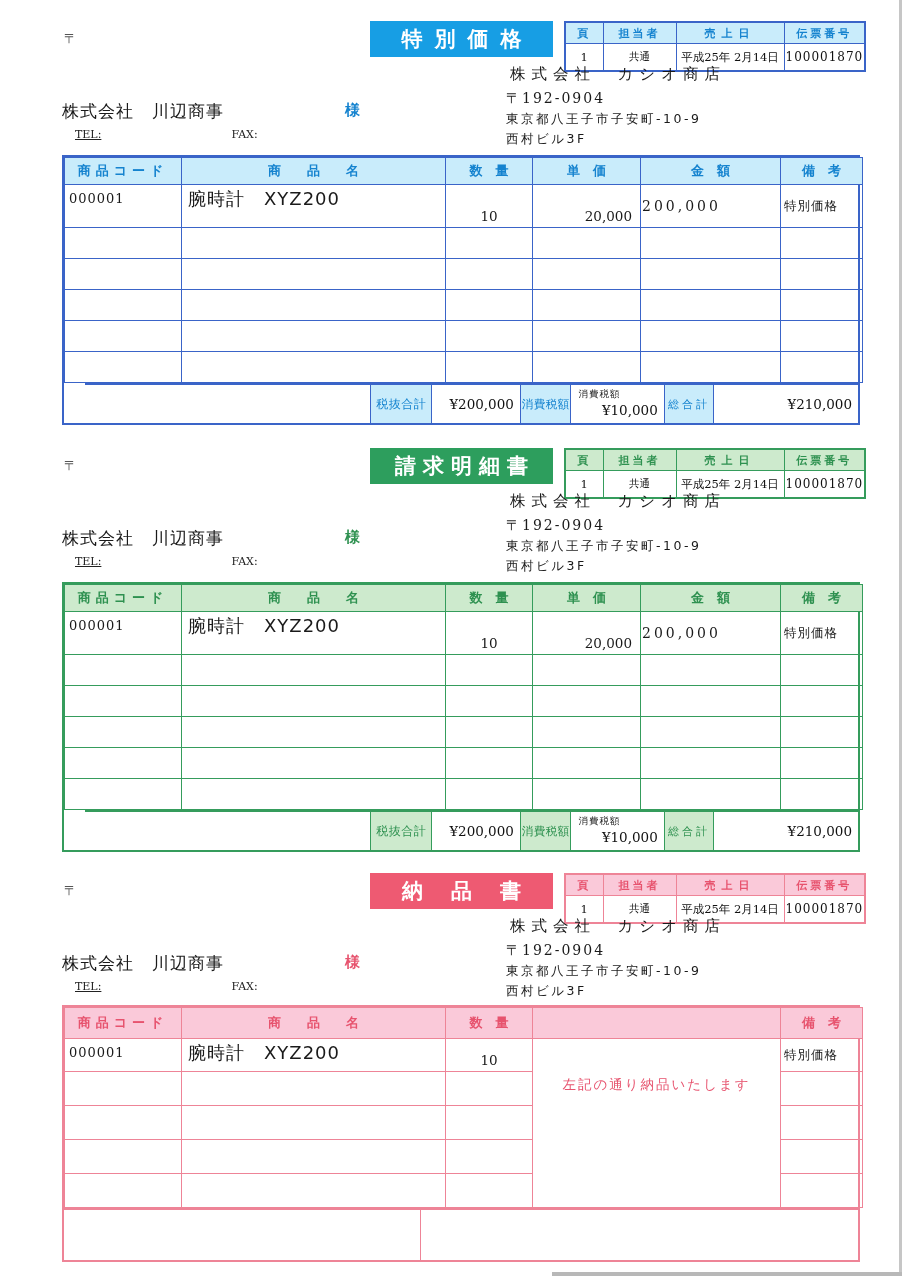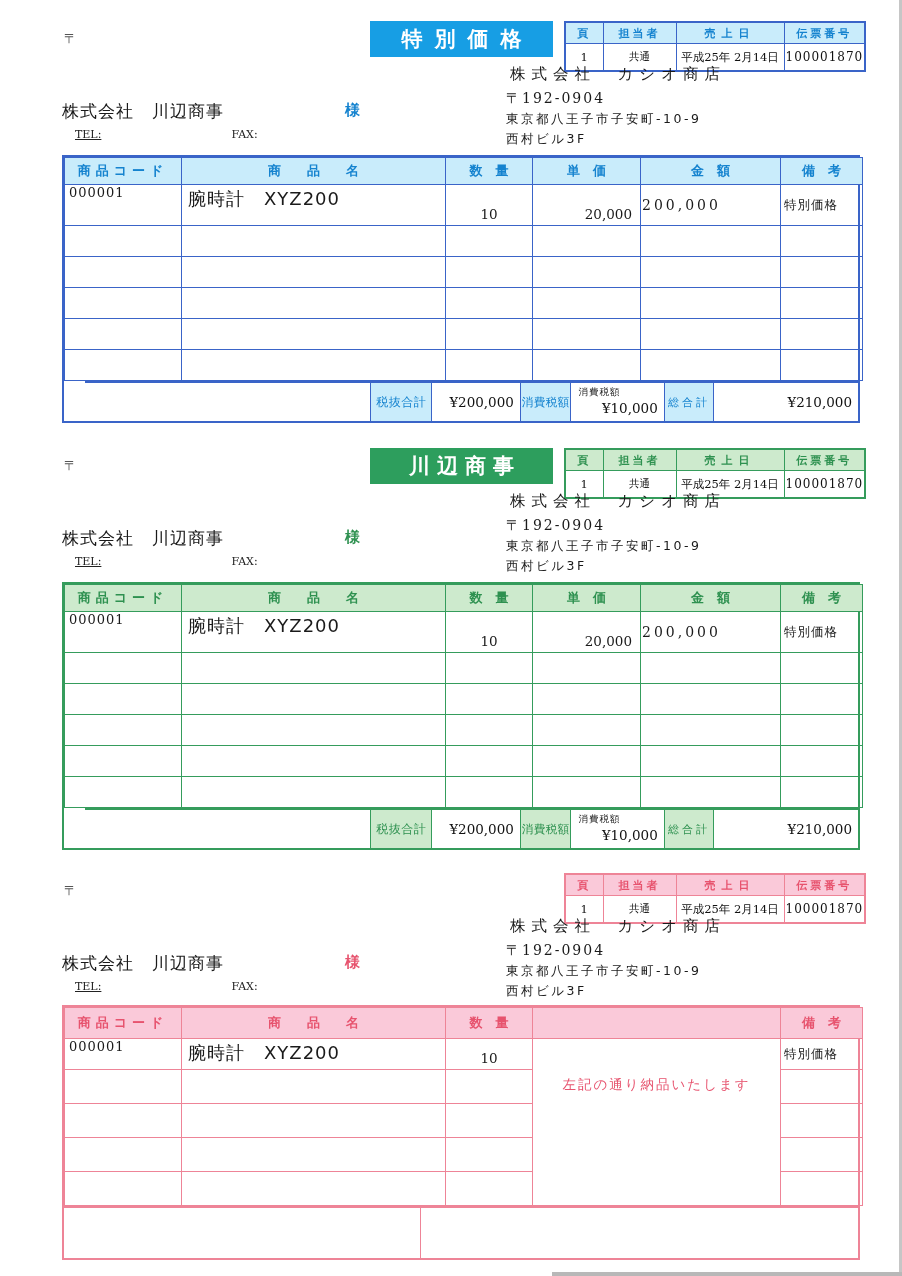--- a/index.html
+++ b/index.html
@@ -50,21 +50,21 @@
   table.grid{border-collapse:collapse;width:100%;table-layout:fixed;}
   table.grid td{border:1px solid var(--line);overflow:hidden;white-space:nowrap;}
   table.grid tr.head td{background:var(--tint);color:var(--ink);font-size:13px;font-weight:bold;
       text-align:center;height:24px;}
   .v3 table.grid tr.head td{height:28px;}
   table.grid tr.head td.h-code{letter-spacing:5px;}
   table.grid tr.data td{height:36px;}
   .v3 table.grid tr.data td{height:26px;}
   table.grid tr.empty td{height:28px;}
   .v3 table.grid tr.empty td{height:31px;}
-  td.c-code{font-size:13px;letter-spacing:1px;vertical-align:top;padding:0 0 0 4px;}
+  td.c-code{font-size:13px;letter-spacing:1px;vertical-align:top;padding:6px 0 0 4px;}
   td.c-name{font-size:18px;letter-spacing:1px;vertical-align:top;padding:2px 0 0 6px;}
   td.c-qty{font-size:13.5px;text-align:center;vertical-align:bottom;padding-bottom:3px;}
   td.c-uprice{font-size:13.5px;text-align:right;vertical-align:bottom;padding:0 8px 3px 0;}
   td.c-amount{font-size:14px;text-align:left;letter-spacing:3px;padding-right:4px;}
   td.c-remarks{font-size:12.5px;letter-spacing:1px;padding-left:3px;}
   td.msg-cell{vertical-align:top;}
   .delivery-msg{margin-top:36px;text-align:center;color:var(--ink);font-size:13.5px;letter-spacing:2px;}
 
   .totals{display:flex;border-top:2px solid var(--line);height:38px;margin-left:21px;}
   .totals>div{box-sizing:border-box;height:100%;}
@@ -215,21 +215,21 @@
         </div>
         <div class="t-label t-tot-l t-total-label">総合計</div>
         <div class="t-val t-tot-v serif">¥210,000</div>
       </div>
     </div>
   </section>
 
   <section class="form f2 theme-green">
     <div class="postal-mark">〒</div>
     <div class="banner">
-      <span>川辺商事</span>
+      <span>請求明細書</span>
     </div>
     <table class="meta">
       <colgroup>
           <col style="width:38px">
           <col style="width:73px">
           <col style="width:108px">
           <col style="width:77px">
         </colgroup>
       <tbody>
           <tr class="labels">
@@ -343,20 +343,23 @@
           <span>¥10,000</span>
         </div>
         <div class="t-label t-tot-l t-total-label">総合計</div>
         <div class="t-val t-tot-v serif">¥210,000</div>
       </div>
     </div>
   </section>
 
   <section class="form f3 theme-pink">
     <div class="postal-mark">〒</div>
+    <div class="banner">
+      <span>納品書</span>
+    </div>
     <table class="meta">
       <colgroup>
           <col style="width:38px">
           <col style="width:73px">
           <col style="width:108px">
           <col style="width:77px">
         </colgroup>
       <tbody>
           <tr class="labels">
         <td>頁</td>

